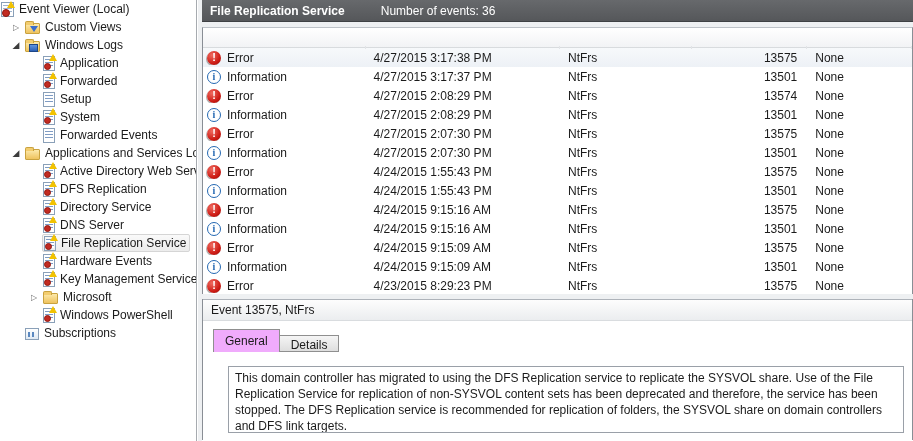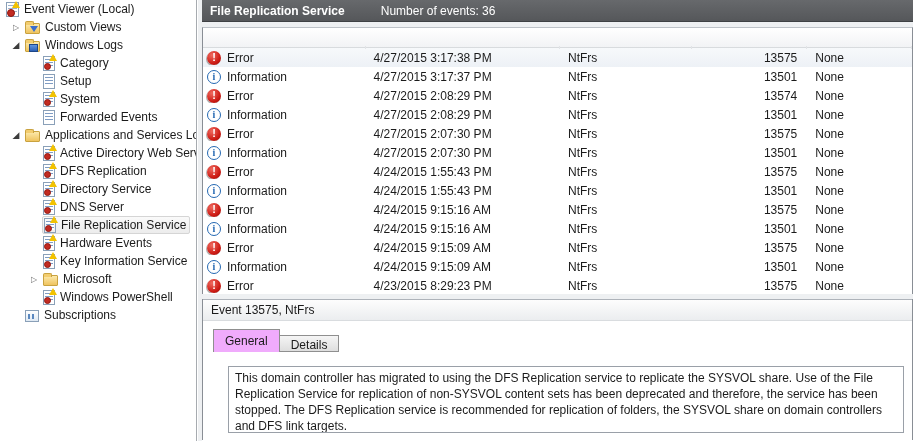--- a/index.html
+++ b/index.html
@@ -8,21 +8,21 @@
   .app { position:relative; width:913px; height:441px; background:#fff; }
 
   
   .sidebar { position:absolute; left:0; top:0; width:197px; height:441px; background:#fff;
              border-right:1px solid #a7abb0; overflow:hidden; white-space:nowrap; }
   .gutter { position:absolute; left:198px; top:0; width:4px; height:441px; background:#eef0f2; }
   .tree-item { height:18px; display:flex; align-items:center; cursor:default; }
   .tree-item .expander { width:16px; flex:0 0 16px; text-align:center; font-size:8px; color:#6e6e6e; }
   .tree-item .expander.expanded { color:#3c3c3c; font-size:9px; }
   .tree-label { margin-left:5px; white-space:nowrap; }
-  .lvl0 { padding-left:5px; } .lvl1 { padding-left:8px; } .lvl2 { padding-left:26px; }
+  .lvl0 { } .lvl1 { padding-left:8px; } .lvl2 { padding-left:26px; }
   .tree-item.selected .sel-wrap { background:linear-gradient(#fafafa,#ececec); border:1px solid #d5d5d5; border-radius:2px; }
   .sel-wrap { display:flex; align-items:center; padding:0 3px 0 1px; height:18px; }
 
   
   .t-ico { position:relative; flex:0 0 auto; }
   .t-doc { width:12px; height:15px; background:#fff; border:1px solid #8aa0b8;
            background-image:repeating-linear-gradient(to bottom, transparent 0 2px, #7f9cc4 2px 3px);
            background-clip:content-box; padding:2px 1px; }
   .t-doc.alert::before { content:""; position:absolute; right:-3px; top:-3px; width:0; height:0;
            border-left:4px solid transparent; border-right:4px solid transparent; border-bottom:7px solid #f2c200; }
@@ -117,21 +117,28 @@
         <span class="expander expanded">◢</span>
         <span class="sel-wrap">
           <span class="t-ico t-folder logs"></span>
           <span class="tree-label">Windows Logs</span>
         </span>
       </div>
       <div class="tree-item lvl2">
         <span class="expander"></span>
         <span class="sel-wrap">
           <span class="t-ico t-doc alert"></span>
-          <span class="tree-label">Category</span>
+          <span class="tree-label">Application</span>
+        </span>
+      </div>
+      <div class="tree-item lvl2">
+        <span class="expander"></span>
+        <span class="sel-wrap">
+          <span class="t-ico t-doc alert"></span>
+          <span class="tree-label">Forwarded</span>
         </span>
       </div>
       <div class="tree-item lvl2">
         <span class="expander"></span>
         <span class="sel-wrap">
           <span class="t-ico t-doc"></span>
           <span class="tree-label">Setup</span>
         </span>
       </div>
       <div class="tree-item lvl2">
@@ -194,21 +201,21 @@
         <span class="expander"></span>
         <span class="sel-wrap">
           <span class="t-ico t-doc alert"></span>
           <span class="tree-label">Hardware Events</span>
         </span>
       </div>
       <div class="tree-item lvl2">
         <span class="expander"></span>
         <span class="sel-wrap">
           <span class="t-ico t-doc alert"></span>
-          <span class="tree-label">Key Information Service</span>
+          <span class="tree-label">Key Management Service</span>
         </span>
       </div>
       <div class="tree-item lvl2">
         <span class="expander">▷</span>
         <span class="sel-wrap">
           <span class="t-ico t-folder"></span>
           <span class="tree-label">Microsoft</span>
         </span>
       </div>
       <div class="tree-item lvl2">

